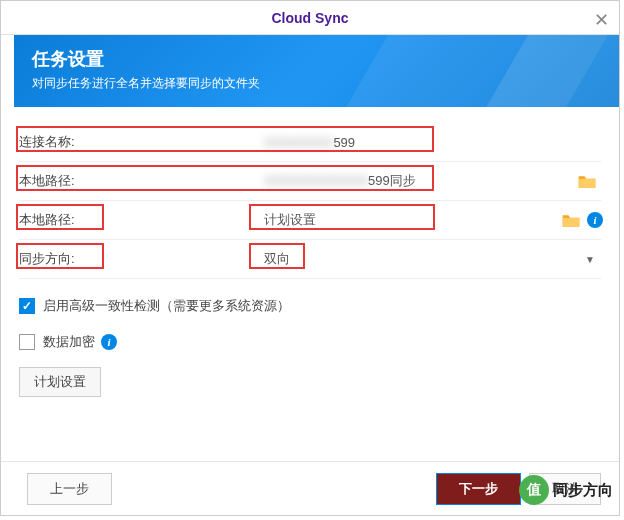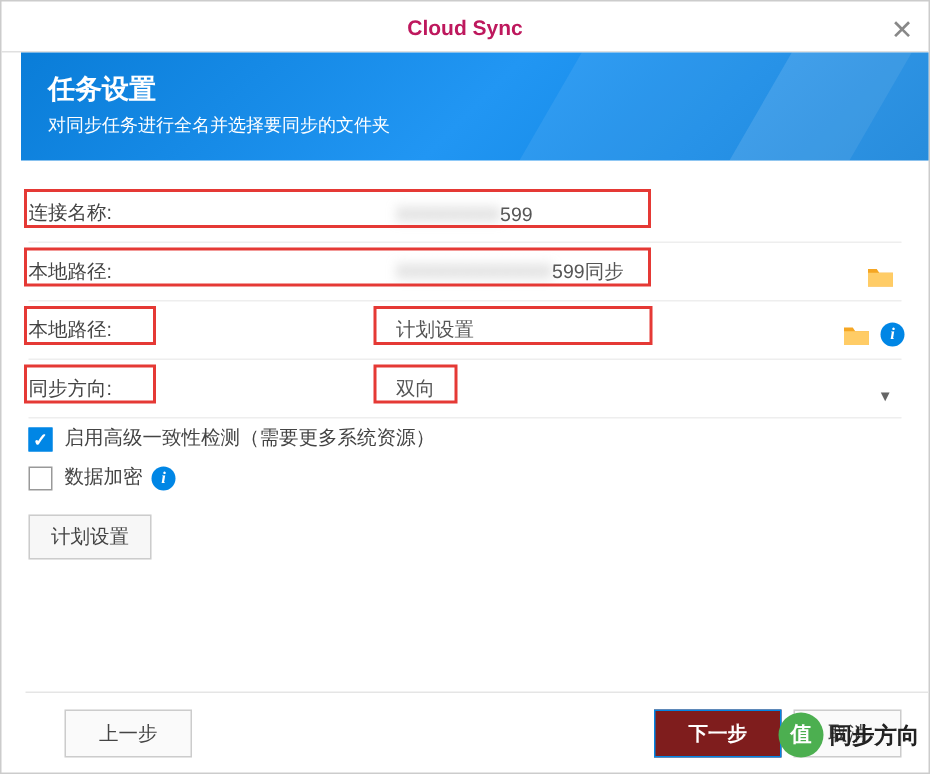--- a/index.html
+++ b/index.html
@@ -1,45 +1,45 @@
 <!DOCTYPE html>
 <html><head>
 <meta charset="utf-8">
 <style>
 * { box-sizing: border-box; margin: 0; padding: 0; }
 body { font-family: "Microsoft YaHei", Arial, sans-serif; font-size: 13px; color: #333; background: #fff; width: 624px; height: 520px; overflow: hidden; position: relative; }
 .dialog { border: 1px solid #ccc; width: 620px; height: 516px; position: relative; background: #fff; }
 .header { height: 34px; display: flex; align-items: center; justify-content: center; position: relative; border-bottom: 1px solid #e0e0e0; }
-.header-title { color: #be185d; font-weight: bold; font-size: 14px; }
+.header-title { color: #4c1d95; font-weight: bold; font-size: 14px; }
 .close-btn { position: absolute; right: 10px; top: 8px; font-size: 18px; color: #888; cursor: pointer; }
 .banner { height: 72px; background: linear-gradient(135deg, #0a7dd8 0%, #2196f3 50%, #0a7dd8 100%); color: #fff; padding: 12px 18px; position: relative; overflow: hidden; margin-left: 13px; }
 .banner::before { content: ""; position: absolute; top: -20px; right: 40px; width: 220px; height: 140px; background: rgba(255,255,255,0.08); transform: skewX(-30deg); }
 .banner::after { content: ""; position: absolute; top: -20px; right: -60px; width: 180px; height: 140px; background: rgba(255,255,255,0.12); transform: skewX(-30deg); }
 .banner h2 { font-size: 18px; font-weight: bold; margin-bottom: 4px; }
 .banner p { font-size: 12px; }
 .form-area { padding: 18px 18px 10px 18px; }
 .row { display: flex; align-items: center; height: 34px; margin-bottom: 2px; position: relative; gap: 11px; }
 .label { width: 230px; color: #444; }
-.value-col { flex: 1; display: flex; align-items: flex-end; color: #555; position: relative; }
+.value-col { flex: 1; display: flex; align-items: center; color: #555; position: relative; }
 .value-text { padding: 2px 4px; }
 .highlight-label { position: absolute; left: -3px; top: 1px; height: 26px; border: 2px solid #e53935; pointer-events: none; }
 .highlight-value { position: absolute; top: 1px; height: 26px; border: 2px solid #e53935; pointer-events: none; }
 .folder-icon { width: 20px; height: 16px; margin-left: auto; margin-right: 4px; cursor: pointer; }
 .folder-icon svg { display: block; }
 .info-icon { width: 16px; height: 16px; border-radius: 50%; background: #0086e5; color: #fff; font-style: italic; font-weight: bold; font-size: 11px; display: flex; align-items: center; justify-content: center; font-family: Georgia, serif; cursor: pointer; }
 .info-right { position: absolute; right: -2px; }
 .dropdown-arrow { margin-left: auto; margin-right: 6px; color: #666; font-size: 10px; cursor: pointer; }
-.check-row { display: flex; align-items: flex-end; margin-top: 4px; margin-bottom: 8px; }
+.check-row { display: flex; align-items: center; margin-top: 18px; margin-bottom: 8px; }
 .checkbox { width: 16px; height: 16px; border: 1px solid #999; margin-right: 8px; display: flex; align-items: center; justify-content: center; cursor: pointer; }
 .checkbox.checked { background: #0086e5; border-color: #0086e5; }
 .checkbox.checked::after { content: "✓"; color: #fff; font-size: 12px; font-weight: bold; }
 .check-label { color: #444; }
 .check-row .info-icon { margin-left: 6px; }
 .btn-schedule { margin-top: 8px; padding: 5px 14px; border: 1px solid #ccc; background: #f7f7f7; color: #444; cursor: pointer; font-size: 13px; text-align: center; }
-.footer { position: absolute; bottom: 0; left: 0; right: 0; height: 54px; border-top: 1px solid #e5e5e5; display: flex; align-items: center; padding: 0 18px; margin-left: 16px; }
+.footer { position: absolute; bottom: 0; left: 0; right: 0; height: 54px; border-top: 1px solid #e5e5e5; display: flex; align-items: center; padding: 0 18px; }
 .btn { padding: 6px 22px; border: 1px solid #ccc; background: #fafafa; color: #444; cursor: pointer; font-size: 13px; margin-left: 8px; }
 .btn.primary { background: #7f1d1d; border-color: #0086e5; color: #fff; font-weight: bold; }
 .footer-spacer { flex: 1; }
 .blur { filter: blur(4px); color: #999; display: inline-block; }
 .watermark { position: absolute; right: 6px; bottom: 10px; display: flex; align-items: center; pointer-events: none; }
 .wm-circle { width: 30px; height: 30px; border-radius: 50%; background: #4caf50; color: #fff; display: flex; align-items: center; justify-content: center; font-size: 14px; font-weight: bold; margin-right: 4px; }
 .wm-text { color: #222; font-size: 15px; font-weight: bold; }
 .divider-line { border-bottom: 1px solid #eee; margin: 2px 0; }
 </style>
 </head>

